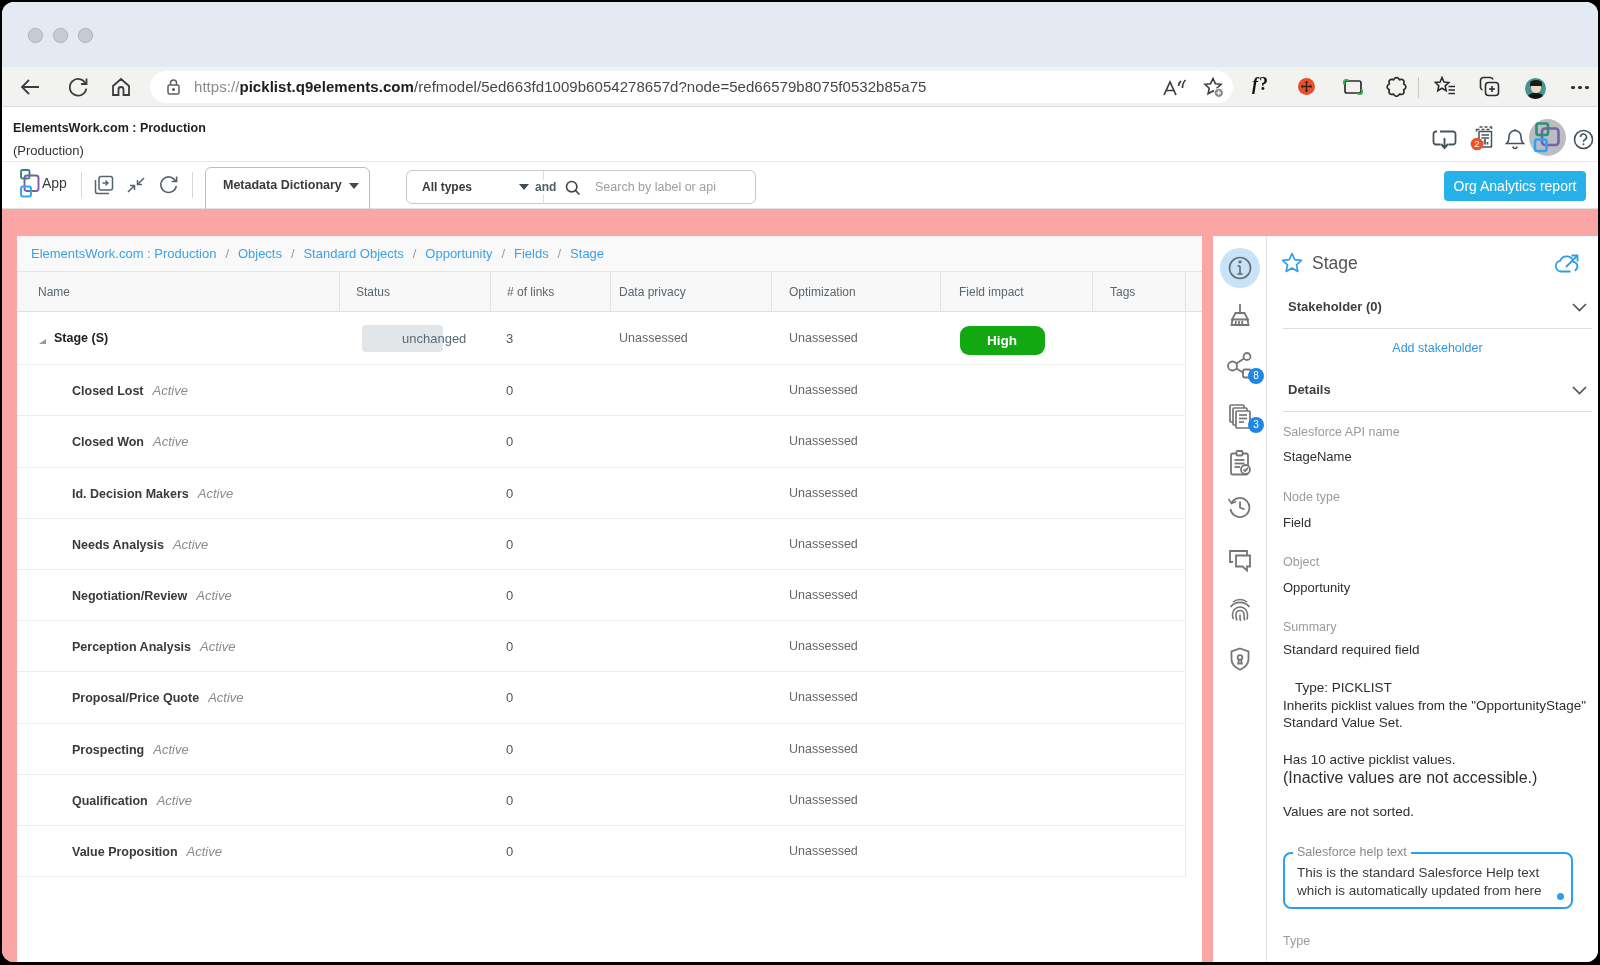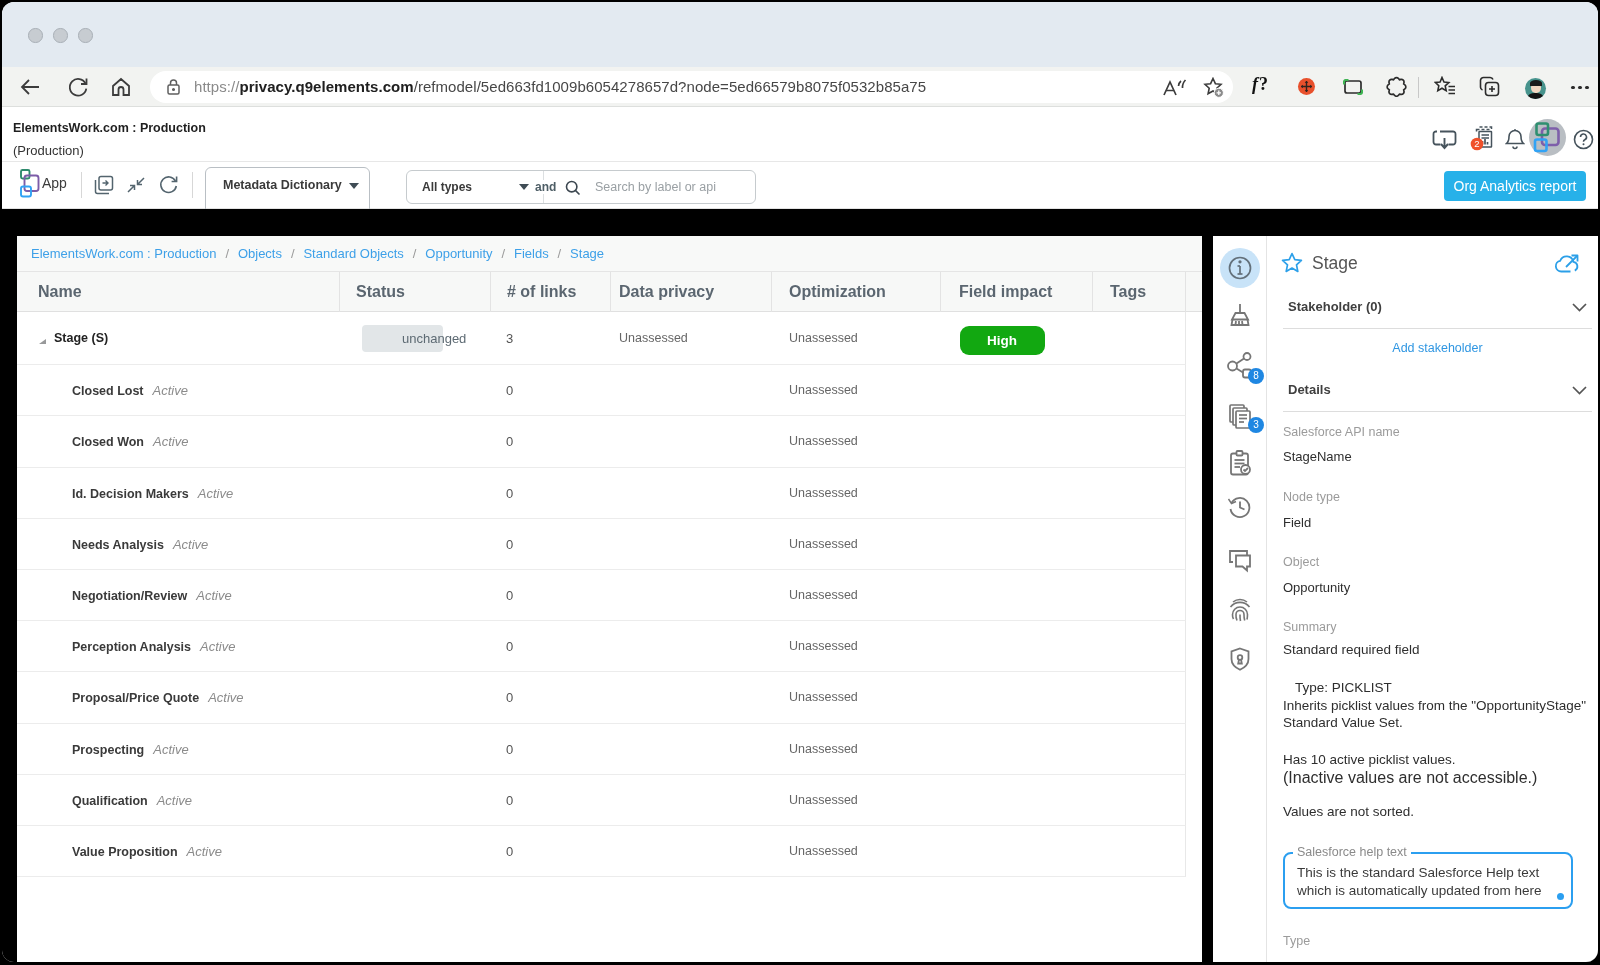--- a/index.html
+++ b/index.html
@@ -23,26 +23,26 @@
 .vdiv{position:absolute;top:10px;height:26px;width:1px;background:#d7d7d7;}
 #mdsel{position:absolute;left:203px;top:5px;width:165px;height:48px;border:1px solid #b9bfc4;border-radius:6px;}
 #mdsel span{position:absolute;left:17px;top:10px;font-size:12.5px;font-weight:700;color:#3a3a3a;}
 #srch{position:absolute;left:404px;top:8px;width:350px;height:34px;border:1px solid #c6cbce;border-radius:6px;}
 #srch .at{position:absolute;left:15px;top:9px;font-size:12px;font-weight:700;color:#3a3a3a;}
 #srch .sep{position:absolute;left:136px;top:0px;height:32px;width:1px;background:#dcdfe1;}
 #srch .and{position:absolute;left:126px;top:9px;font-size:12px;font-weight:700;color:#4e5e66;background:#fff;padding:0 2px;}
 #srch .ph{position:absolute;left:188px;top:9px;font-size:12.5px;color:#9aa0a4;}
 #orgbtn{position:absolute;left:1442px;top:9px;width:142px;height:30px;background:#27b1e9;border-radius:4px;color:#fff;font-size:14px;text-align:center;line-height:30px;}
 
-#page{position:absolute;left:0;top:207px;width:100%;height:753px;background:#000000;}
+#page{position:absolute;left:0;top:207px;width:100%;height:753px;background:#fca5a5;}
 #card{position:absolute;left:15px;top:27px;width:1185px;height:726px;background:#fff;}
 #crumbs{position:absolute;left:0;top:0;width:100%;height:36px;background:#f8f9f8;border-bottom:1px solid #e5e5e5;font-size:13px;line-height:36px;color:#3da0e8;white-space:nowrap;}
 #crumbs .sl{color:#9a9a9a;margin:0 5.3px;}
 #thead{position:absolute;left:0;top:36px;width:100%;height:40px;background:#f7f8f7;border-bottom:1px solid #e0e0e0;}
-.hcell{position:absolute;top:0;height:40px;line-height:40px;font-size:16px;color:#5b6670;border-right:1px solid #e3e3e3;font-weight:bold;}
+.hcell{position:absolute;top:0;height:40px;line-height:40px;font-size:12px;color:#5b6670;border-right:1px solid #e3e3e3;}
 .trow{position:absolute;left:0;width:1169px;height:51.2px;border-bottom:1px solid #ececec;border-right:1px solid #e8e8e8;}
 .rname{position:absolute;left:55px;top:0;height:51px;line-height:51px;font-size:12.5px;font-weight:700;color:#3a3a3a;}
 .ract{font-weight:400;font-style:italic;color:#8b8b8b;padding-left:9px;font-size:13px;}
 .rzero{position:absolute;left:489px;top:0;height:51px;line-height:51px;font-size:13px;color:#555;}
 .runas{position:absolute;top:0;height:51px;line-height:51px;font-size:12.5px;color:#666;}
 
 #panel{position:absolute;left:1211px;top:27px;width:385px;height:726px;background:#fff;}
 #rail{position:absolute;left:0;top:0;width:54px;height:726px;border-right:1px solid #e4e4e4;}
 .ric{position:absolute;left:7px;width:40px;height:40px;}
 .badge{position:absolute;width:16px;height:16px;border-radius:50%;background:#1f87e2;color:#fff;font-size:10px;text-align:center;line-height:16px;}
@@ -79,21 +79,21 @@
         </g>
       </svg>
     <div id="pill">
       <svg class="bico" style="left:17px;top:8px;width:13px;height:16px;" viewBox="0 0 13 16">
           <g fill="none" stroke="#5f5f5f" stroke-width="1.5">
             <rect x="1" y="6" width="11" height="9" rx="1.5"></rect>
             <path d="M3.5 6 V4 a3 3 0 0 1 6 0 V6"></path>
             <circle cx="6.5" cy="10.5" r="0.8" fill="#5f5f5f"></circle>
           </g>
         </svg>
-      <span class="urltxt"><span style="color:#8a8a8a">https://</span><b style="color:#202020">privacy.q9elements.com</b>/refmodel/5ed663fd1009b6054278657d?node=5ed66579b8075f0532b85a75</span>
+      <span class="urltxt"><span style="color:#8a8a8a">https://</span><b style="color:#202020">picklist.q9elements.com</b>/refmodel/5ed663fd1009b6054278657d?node=5ed66579b8075f0532b85a75</span>
       <svg class="bico" style="left:1012px;top:7px;width:26px;height:20px;" viewBox="0 0 26 20">
           <g fill="none" stroke="#3c3c3c" stroke-width="1.7">
             <path d="M2 17 L8 4 L14 17"></path>
             <path d="M4 12.5 H12"></path>
             <path d="M16.5 8 a7 7 0 0 1 2.5 -5"></path>
             <path d="M20.5 10 a10.5 10.5 0 0 1 3 -8"></path>
           </g>
         </svg>
       <svg class="bico" style="left:1053px;top:6px;width:21px;height:21px;" viewBox="0 0 21 21">
           <g fill="none" stroke="#3c3c3c" stroke-width="1.6">

